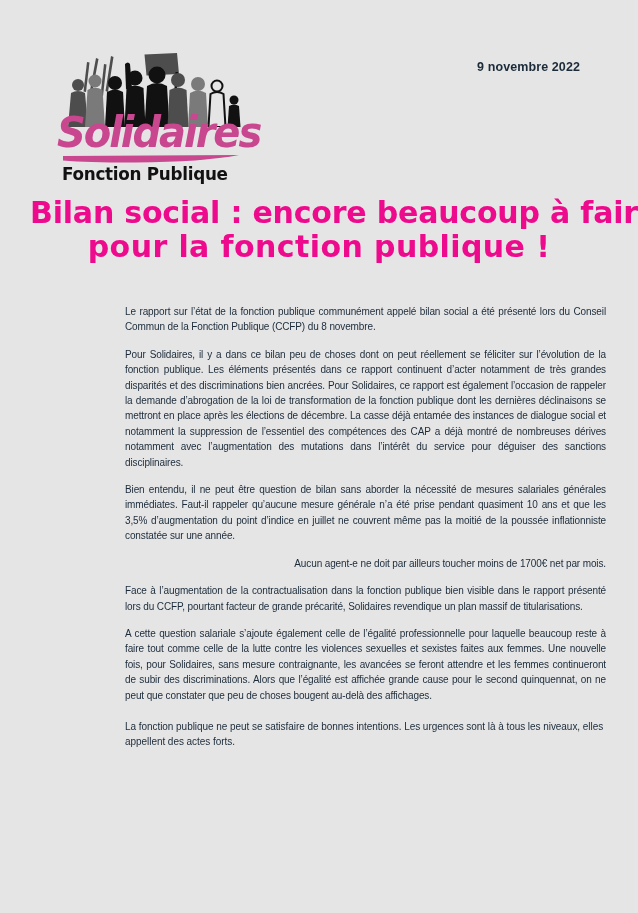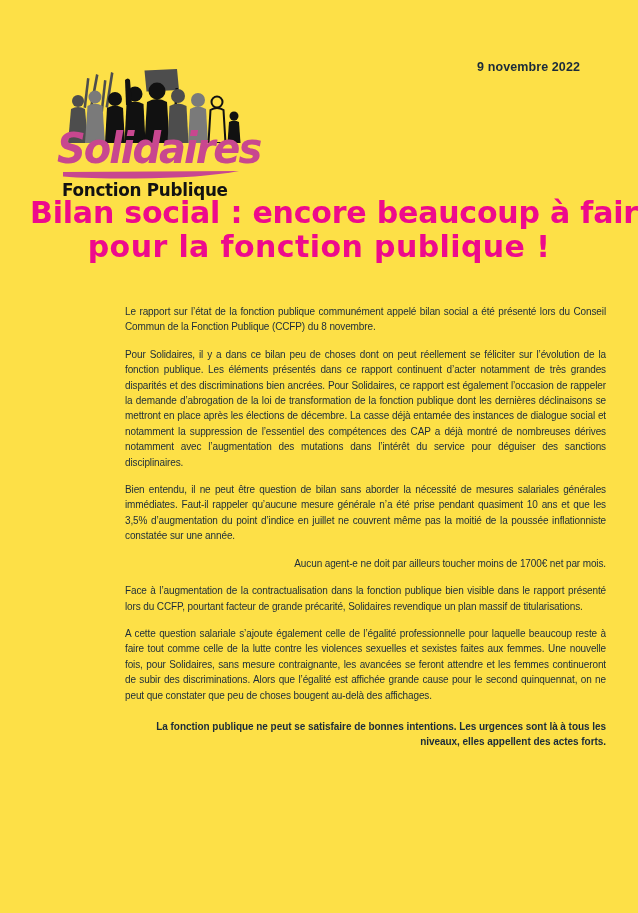--- a/index.html
+++ b/index.html
@@ -12,21 +12,21 @@
     height: 913px;
     position: relative;
     overflow: hidden;
     font-family: "Liberation Sans", sans-serif;
     -webkit-font-smoothing: antialiased;
   }
 
   .page {
     position: absolute;
     inset: 0;
-    background: #fde047;
+    background: #e5e5e5;
   }
 
   
   .header {
     position: absolute;
     left: 0;
     top: 0;
     width: 638px;
     height: 190px;
   }
@@ -40,21 +40,21 @@
     font-weight: bold;
     color: #1b2b3a;
     letter-spacing: 0.1px;
     white-space: nowrap;
   }
 
   
   .logo {
     position: absolute;
     left: 57px;
-    top: 68px;
+    top: 52px;
     width: 195px;
     height: 132px;
   }
   .logo-crowd {
     position: absolute;
     left: 8px;
     top: 0;
     width: 182px;
     height: 75px;
   }
@@ -131,22 +131,22 @@
     font-family: "Liberation Sans", sans-serif;
     font-size: 10px;
     line-height: 15.4px;
     color: #1b2b3a;
     text-align: justify;
     text-justify: inter-word;
     hyphens: manual;
     letter-spacing: -0.12px;
   }
   .body-col p.conclusion {
-    font-weight: bold;
-    text-align: right;
+    font-weight: normal;
+    text-align: left;
     margin-top: 16px;
     margin-bottom: 16px;
     letter-spacing: -0.05px;
   }
   .body-col p.nojust { text-align: right; }
 </style>
 </head>
 <body>
 
 <div class="page">

